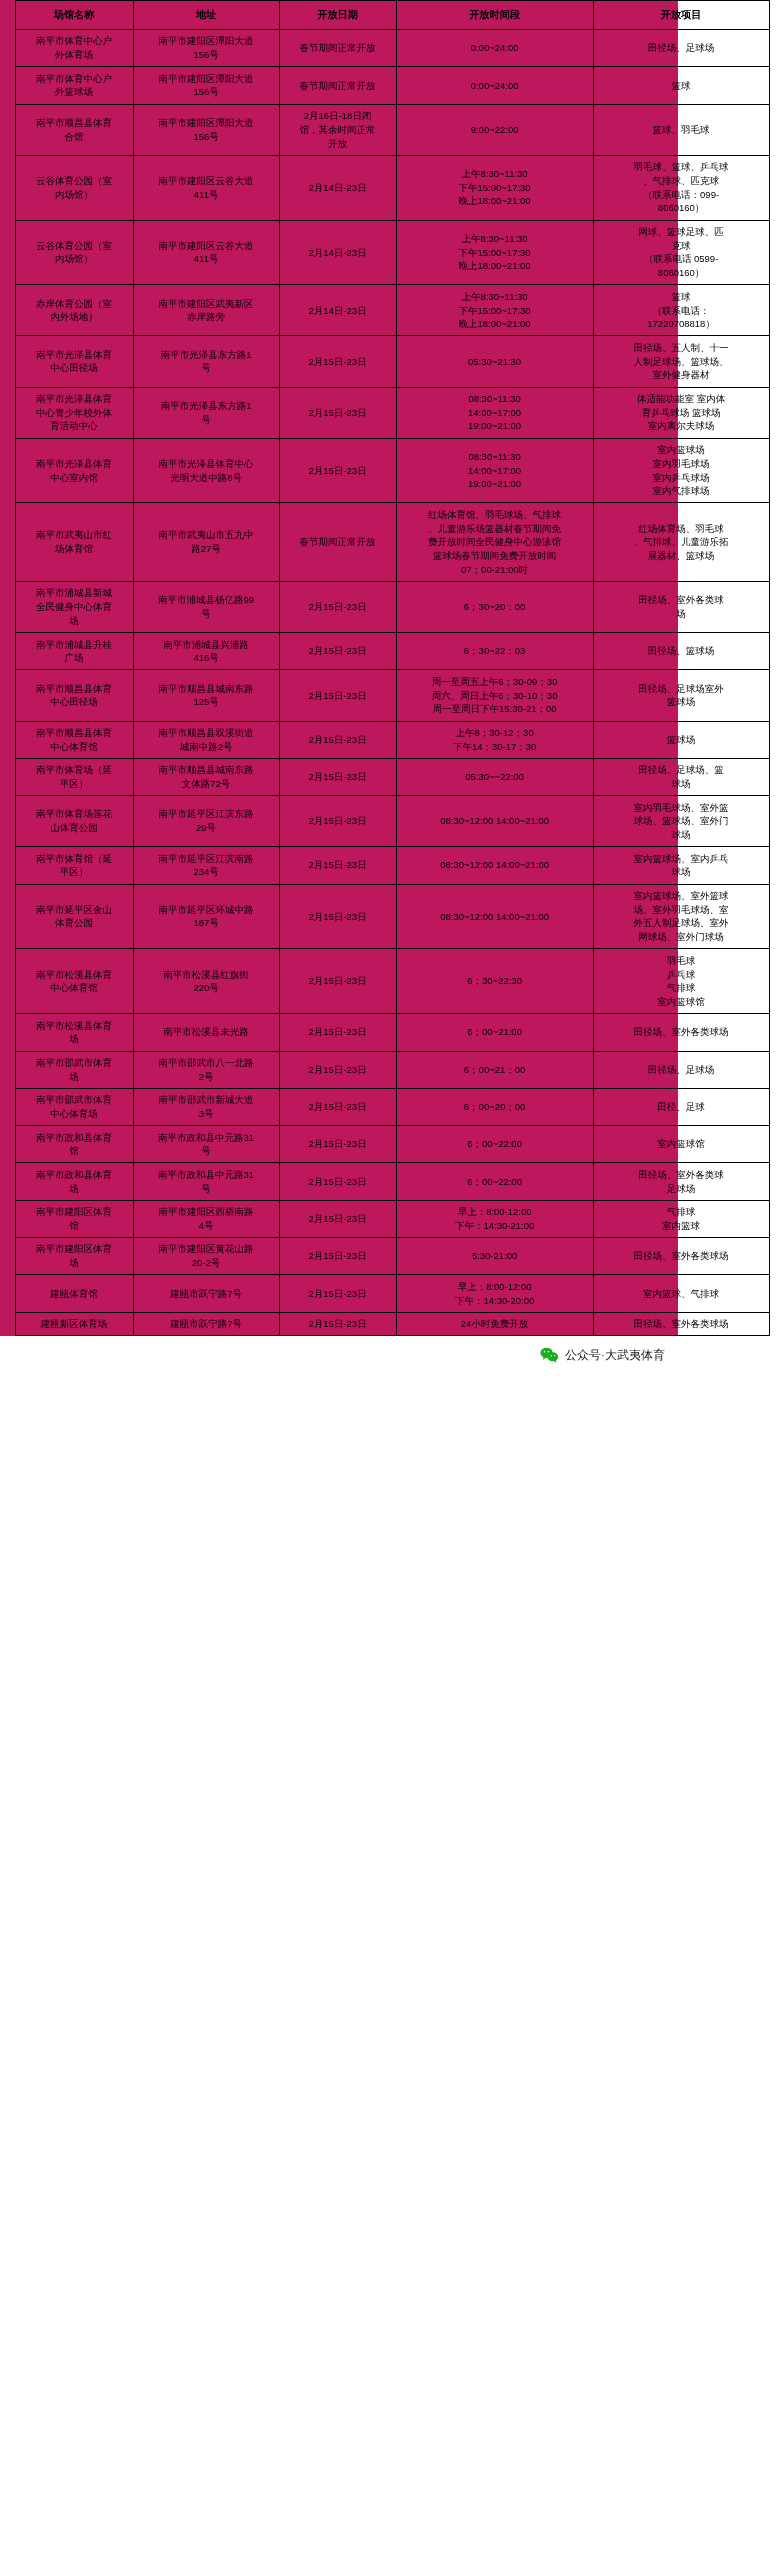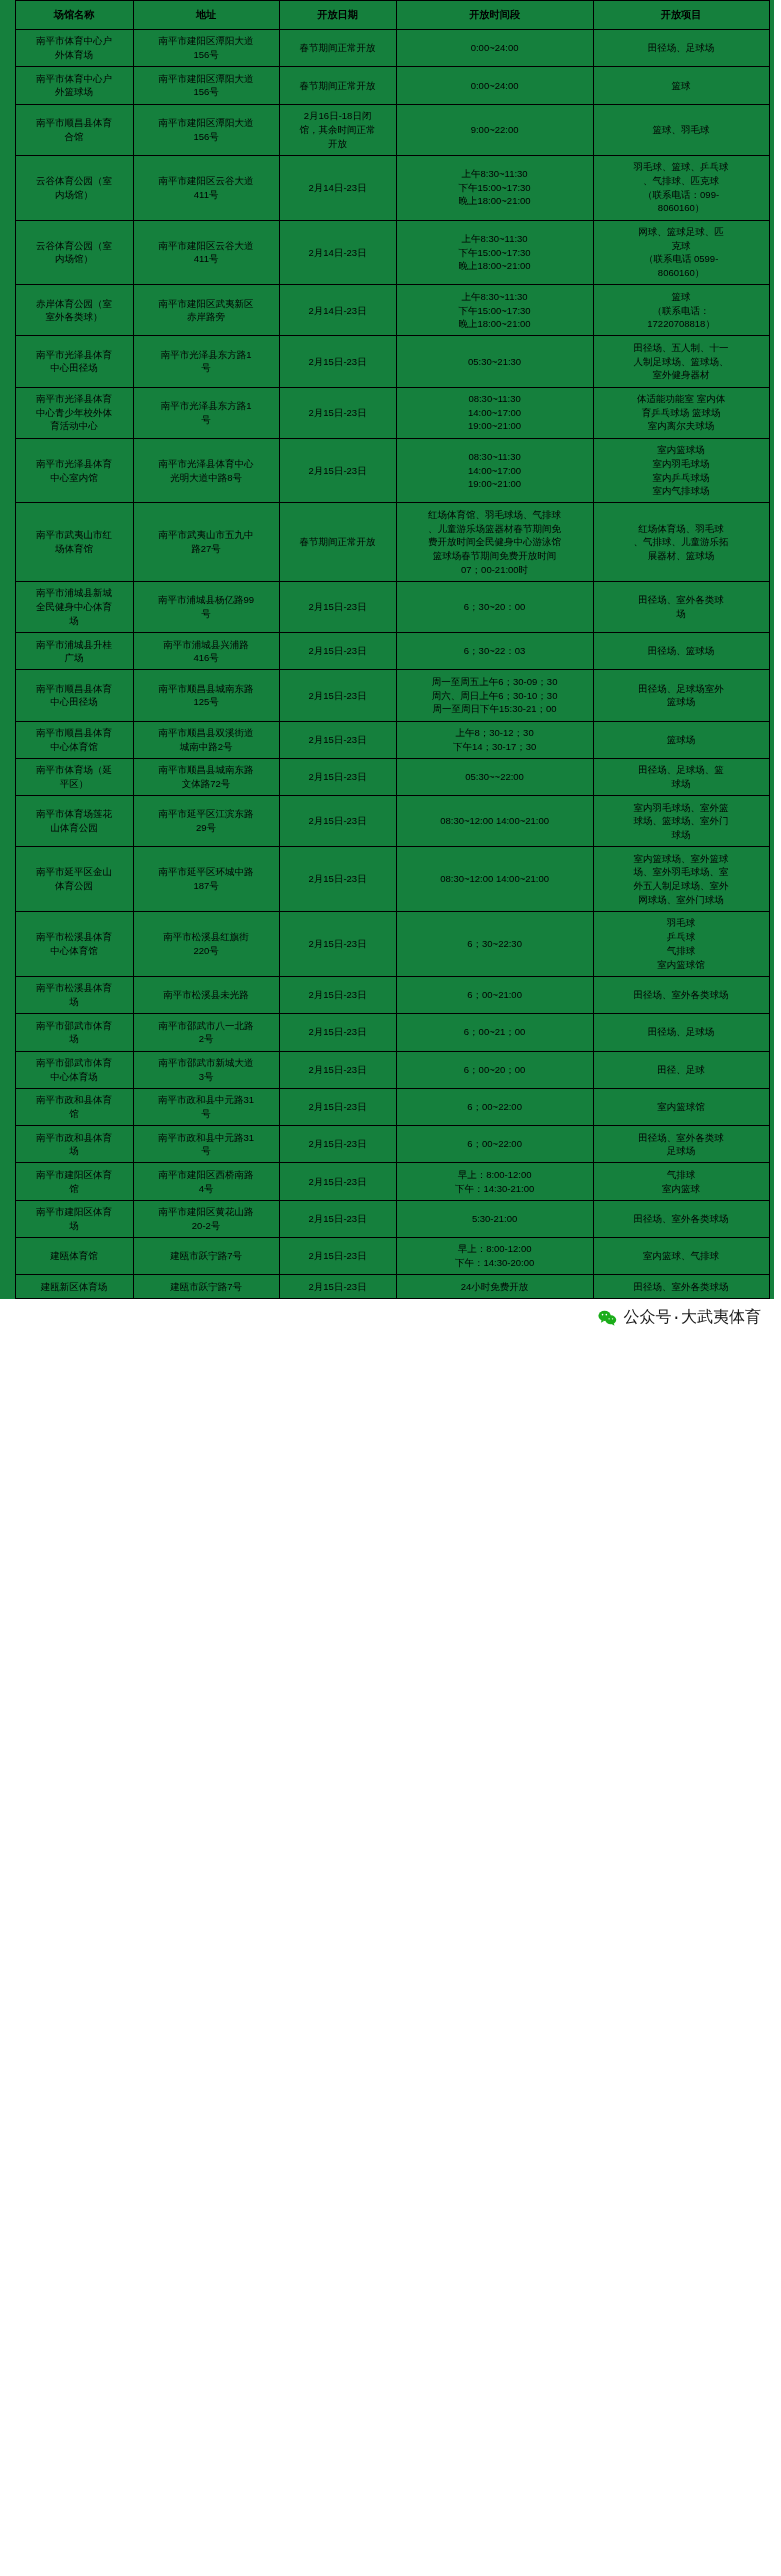--- a/index.html
+++ b/index.html
@@ -6,23 +6,23 @@
     margin: 0;
     padding: 0;
     background: #ffffff;
   }
   body {
     width: 782px;
     font-family: "Liberation Sans", "DejaVu Sans", sans-serif;
     color: #000000;
   }
   .page {
-    width: 774px;
+    width: 678px;
     position: relative;
-    background: #15803d;
+    background: #be185d;
   }
   table.venue-table {
     border-collapse: collapse;
     width: 753px;
     margin: 0 14.6px;
     table-layout: fixed;
   }
   table.venue-table col.c0 { width: 118px; }
   table.venue-table col.c1 { width: 146px; }
   table.venue-table col.c2 { width: 117px; }
@@ -53,23 +53,22 @@
     align-items: center;
     justify-content: flex-end;
     padding-right: 13px;
     box-sizing: border-box;
     background: #ffffff;
   }
   .wechat-badge {
     display: flex;
     align-items: center;
     gap: 6px;
-    font-size: 16px;
+    font-size: 12px;
     color: #1a1a1a;
-    font-family: Liberation Mono, monospace;
   }
   .wechat-icon {
     width: 19px;
     height: 16px;
     display: inline-block;
   }
 </style>
 </head>
 <body>
 
@@ -196,21 +195,21 @@
           <td>
             <span class="ln">网球、篮球足球、匹</span>
             <span class="ln">克球</span>
             <span class="ln">（联系电话 0599-</span>
             <span class="ln">8060160）</span>
           </td>
         </tr>
         <tr>
           <td>
             <span class="ln">赤岸体育公园（室</span>
-            <span class="ln">室外各类球）</span>
+            <span class="ln">内外场地）</span>
           </td>
           <td>
             <span class="ln">南平市建阳区武夷新区</span>
             <span class="ln">赤岸路旁</span>
           </td>
           <td>
             <span class="ln">2月14日-23日</span>
           </td>
           <td>
             <span class="ln">上午8:30~11:30</span>
@@ -430,20 +429,40 @@
           </td>
           <td>
             <span class="ln">2月15日-23日</span>
           </td>
           <td>
             <span class="ln">08:30~12:00  14:00~21:00</span>
           </td>
           <td>
             <span class="ln">室内羽毛球场、室外篮</span>
             <span class="ln">球场、篮球场、室外门</span>
+            <span class="ln">球场</span>
+          </td>
+        </tr>
+        <tr>
+          <td>
+            <span class="ln">南平市体育馆（延</span>
+            <span class="ln">平区）</span>
+          </td>
+          <td>
+            <span class="ln">南平市延平区江滨南路</span>
+            <span class="ln">234号</span>
+          </td>
+          <td>
+            <span class="ln">2月15日-23日</span>
+          </td>
+          <td>
+            <span class="ln">08:30~12:00  14:00~21:00</span>
+          </td>
+          <td>
+            <span class="ln">室内篮球场、室内乒乓</span>
             <span class="ln">球场</span>
           </td>
         </tr>
         <tr>
           <td>
             <span class="ln">南平市延平区金山</span>
             <span class="ln">体育公园</span>
           </td>
           <td>
             <span class="ln">南平市延平区环城中路</span>

